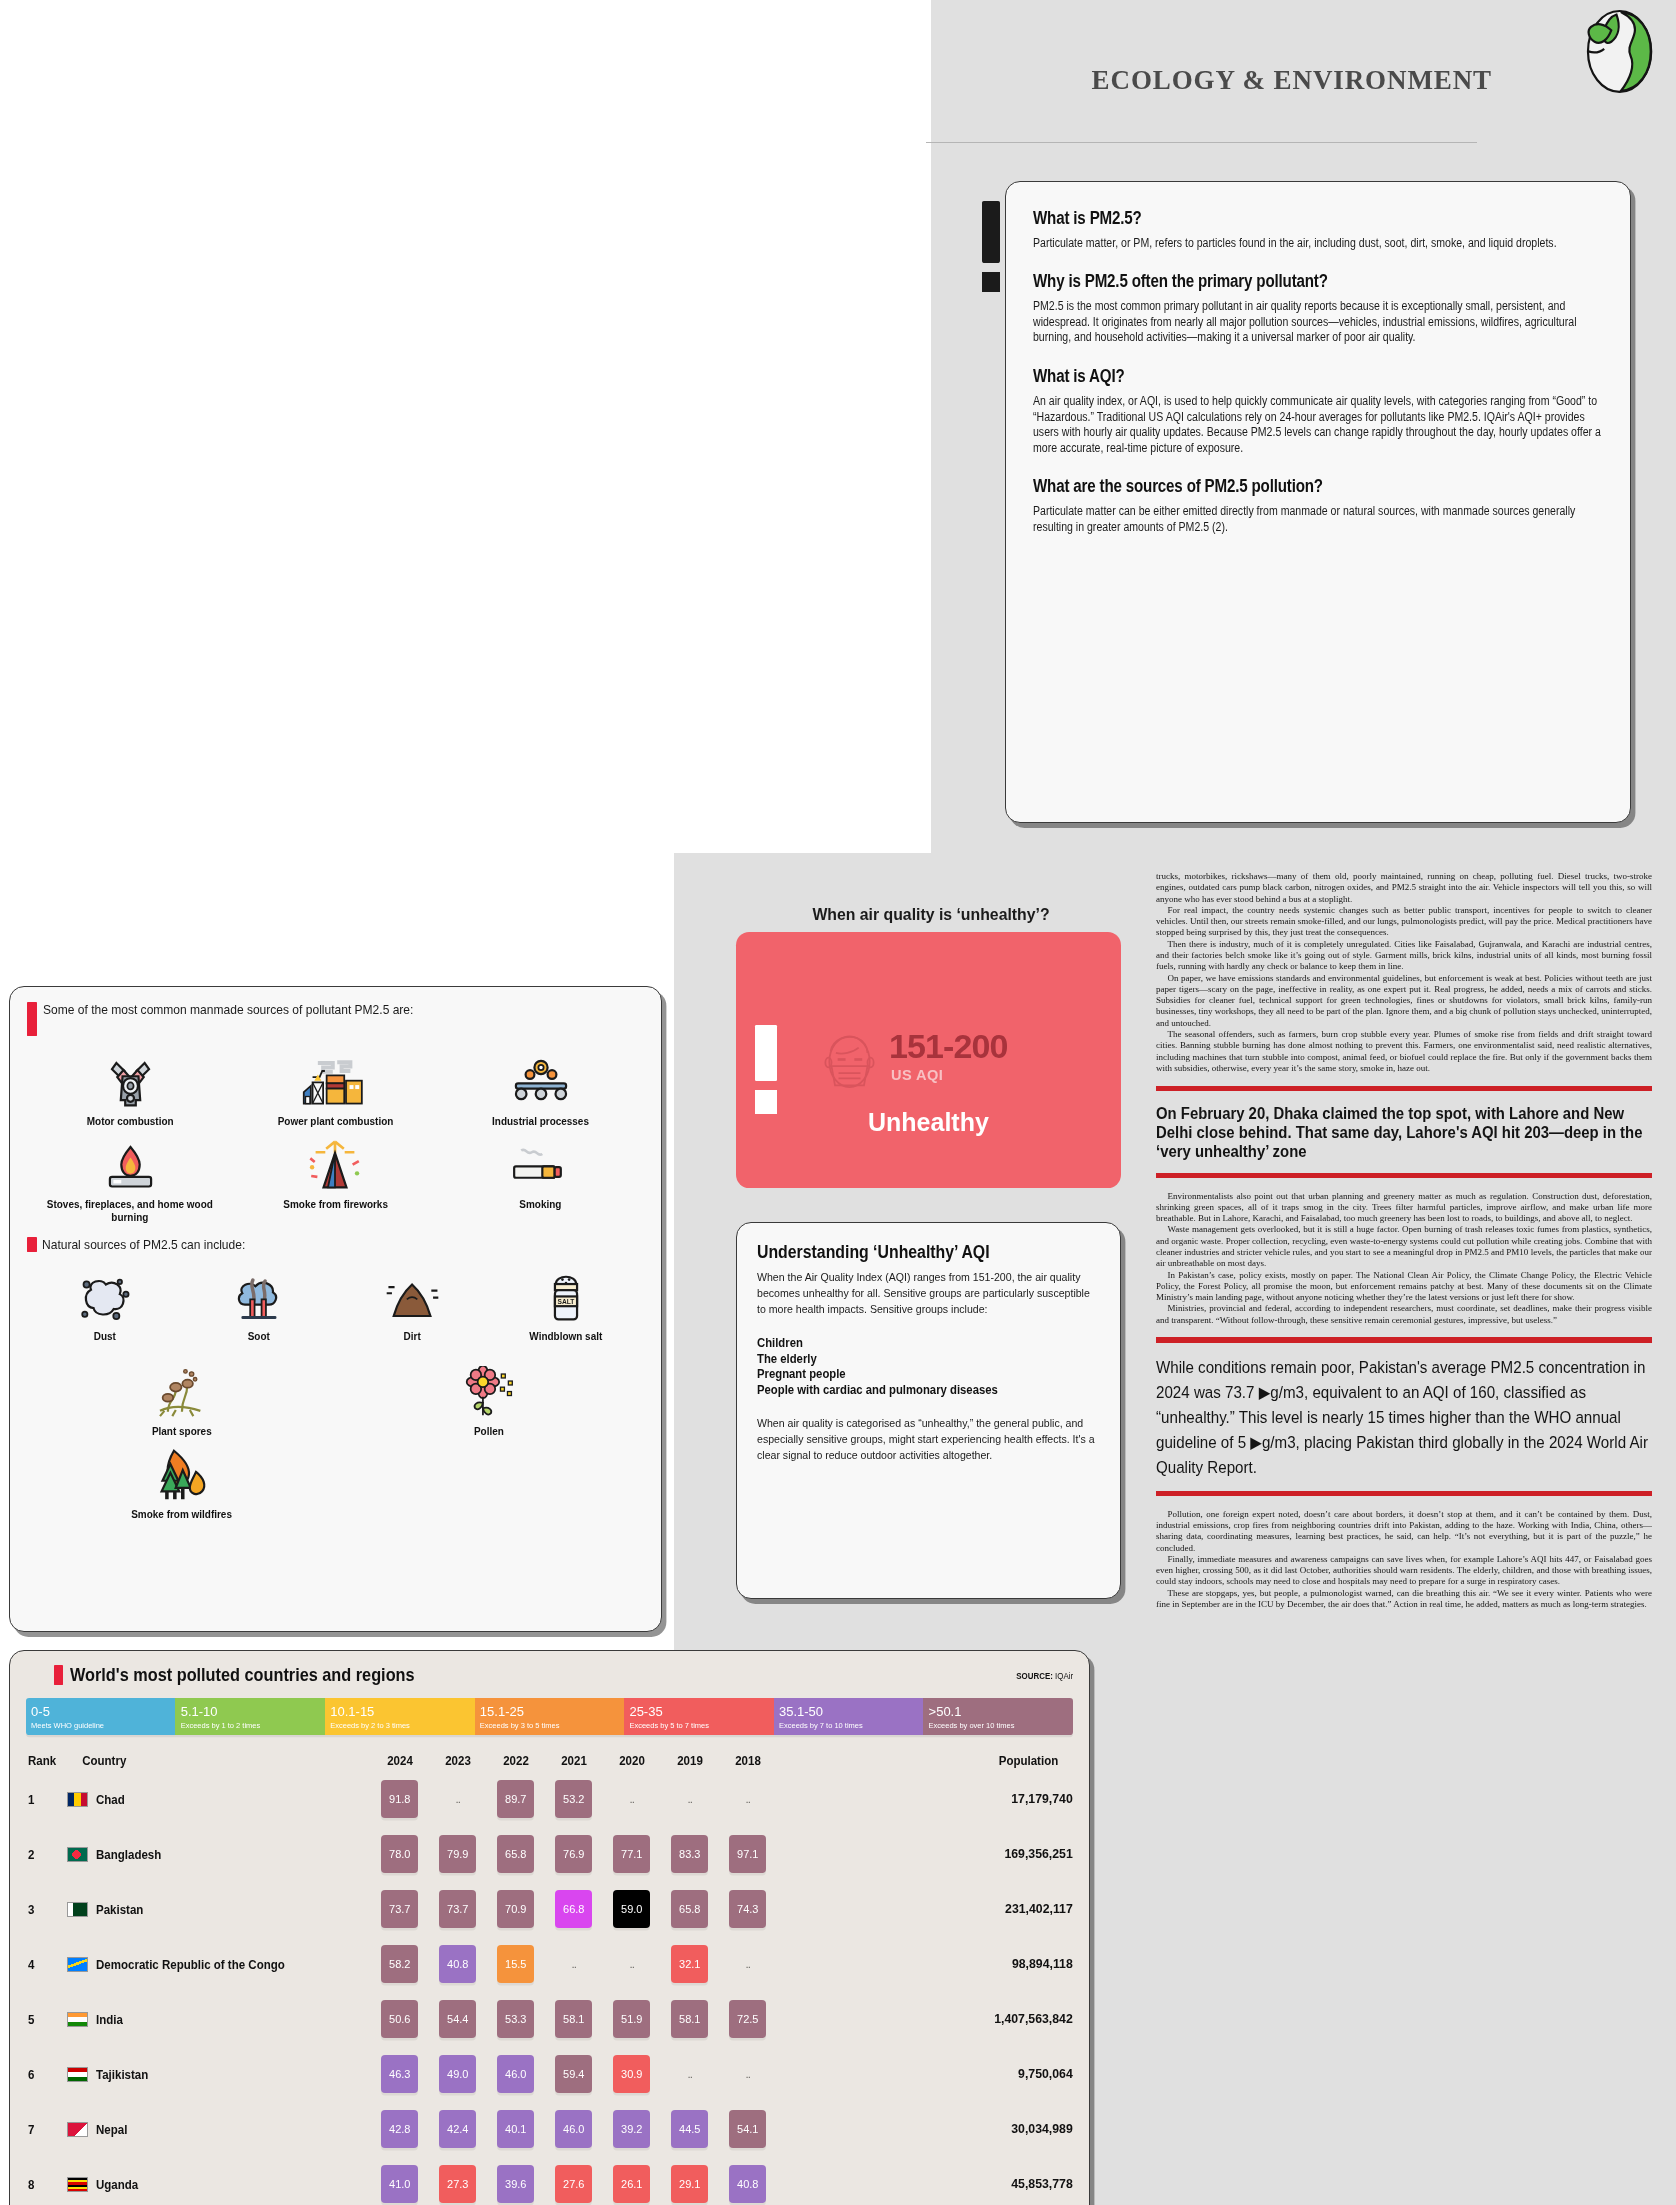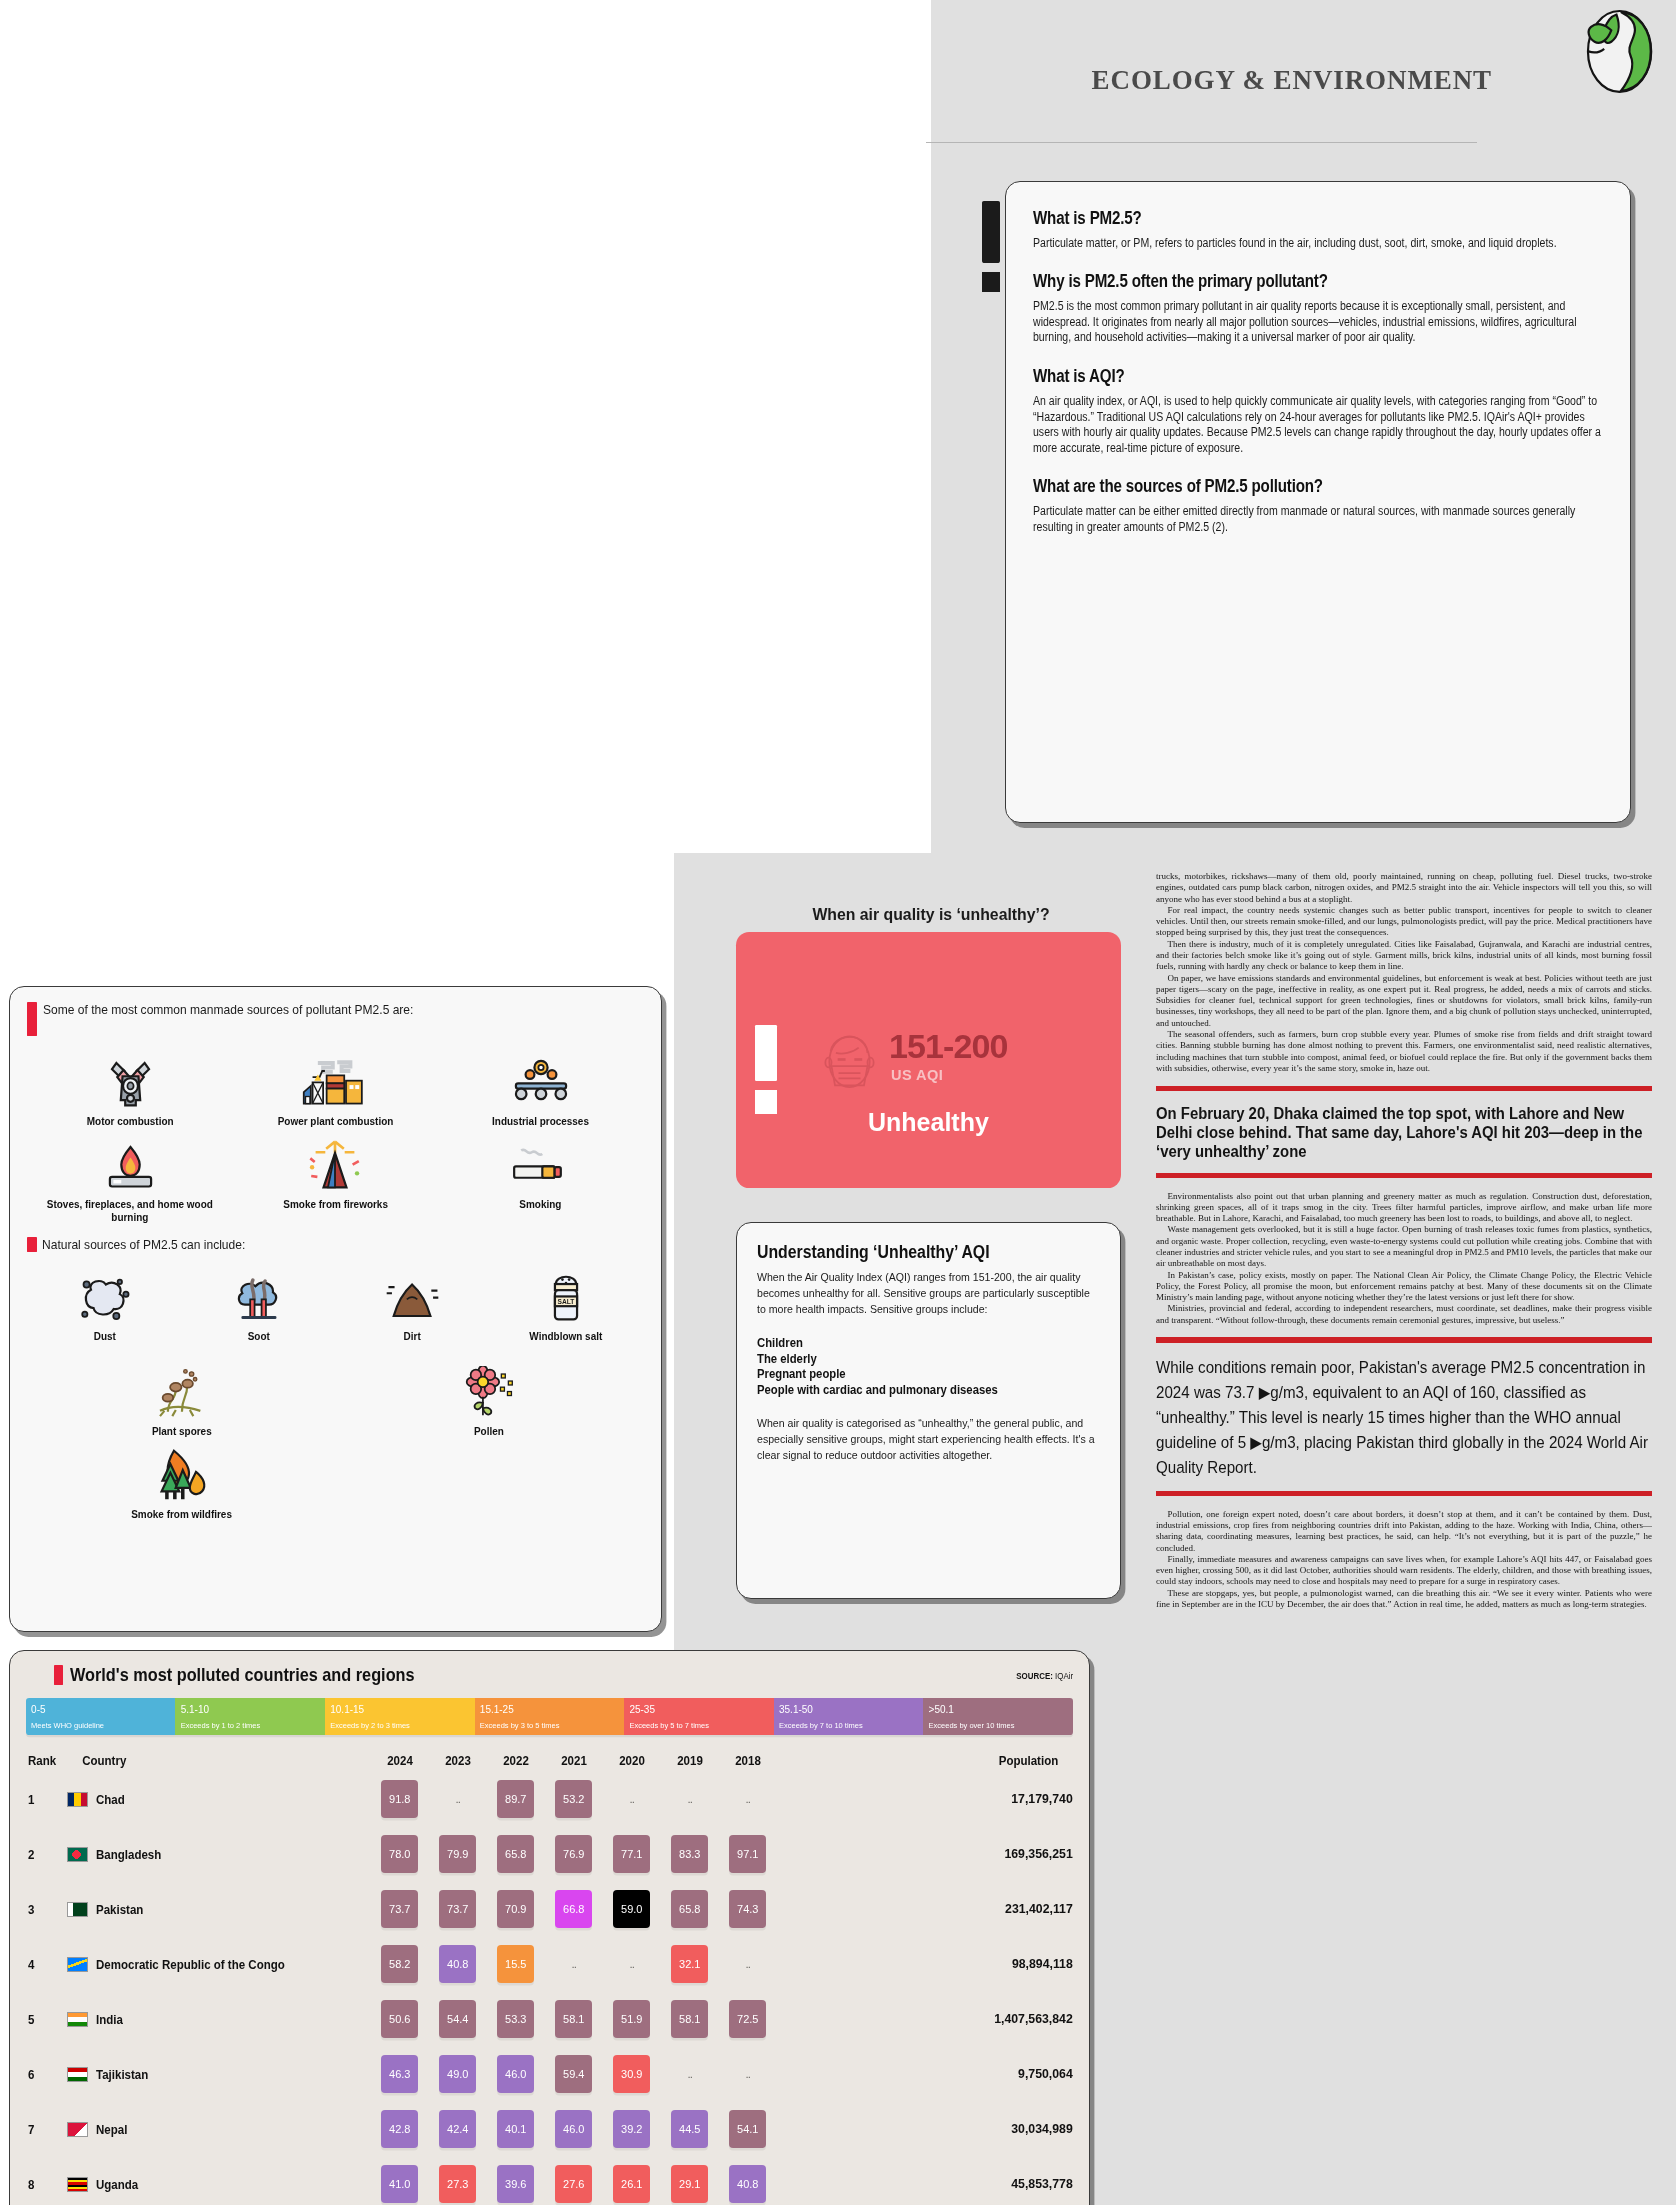--- a/index.html
+++ b/index.html
@@ -96,21 +96,21 @@
   #table-card { left:8.8px; top:1650px; width:1081px; height:730px; padding:13.2px 16px 8.8px 16px;
                 background:#ebe7e2; }
   .tbl-title-row { display:flex; align-items:flex-start; justify-content:space-between; }
   .tbl-title { display:flex; gap:6.2px; align-items:center;padding-left:28px; }
   .tbl-title .red-tick { height:19.4px; }
   .tbl-title .t { font-size:18.5px; font-weight:bold; color:#111; transform:scaleX(.88); transform-origin:left center;}
   .tbl-source { font-size:8.8px; color:#111; transform:scaleX(.9); transform-origin:right center; padding-top:7px;}
   .tbl-source b { font-weight:bold; }
   .legend { display:flex; margin-top:12.3px; border-radius:3.1px; overflow:hidden; box-shadow:0 2.2px 0 rgba(0,0,0,.07);}
   .leg { flex:1; padding:5.3px 5.3px 6.2px; min-height:37px; position:relative; }
-  .leg .r { font-size:10px; color:#fff; }
+  .leg .r { font-size:13px; color:#fff; }
   .leg .d { font-size:7.5px; color:#fff; position:absolute; bottom:5.7px; left:5.3px; }
   .thead { display:flex; align-items:flex-end; margin-top:17.6px; padding-bottom:3.5px; }
   .thead div { font-size:12.8px; font-weight:bold; color:#111; transform:scaleX(.9); }
   .col-rank { width:41px; }
   .col-country { width:304px; text-align:left; }
   .col-yr { width:58px; text-align:center; }
   .col-pop { flex:1; text-align:right; }
   .trow { display:flex; align-items:center; height:55px; }
   .trow .col-rank { font-size:12.8px; font-weight:bold; color:#111; transform:scaleX(.9); }
   .cname { display:flex; align-items:center; gap:8px; }
@@ -742,21 +742,21 @@
       <div class="art-p">On paper, we have emissions standards and environmental guidelines, but enforcement is weak at best. Policies without teeth are just paper tigers—scary on the page, ineffective in reality, as one expert put it. Real progress, he added, needs a mix of carrots and sticks. Subsidies for cleaner fuel, technical support for green technologies, fines or shutdowns for violators, small brick kilns, family-run businesses, tiny workshops, they all need to be part of the plan. Ignore them, and a big chunk of pollution stays unchecked, uninterrupted, and untouched.</div>
       <div class="art-p">The seasonal offenders, such as farmers, burn crop stubble every year. Plumes of smoke rise from fields and drift straight toward cities. Banning stubble burning has done almost nothing to prevent this. Farmers, one environmentalist said, need realistic alternatives, including machines that turn stubble into compost, animal feed, or biofuel could replace the fire. But only if the government backs them with subsidies, otherwise, every year it’s the same story, smoke in, haze out.</div>
     </div>
   <div class="rule-red"></div>
   <div class="pull">On February 20, Dhaka claimed the top spot, with Lahore and New Delhi close behind. That same day, Lahore's AQI hit 203—deep in the ‘very unhealthy’ zone</div>
   <div class="rule-red"></div>
   <div id="art-2">
       <div class="art-p">Environmentalists also point out that urban planning and greenery matter as much as regulation. Construction dust, deforestation, shrinking green spaces, all of it traps smog in the city. Trees filter harmful particles, improve airflow, and make urban life more breathable. But in Lahore, Karachi, and Faisalabad, too much greenery has been lost to roads, to buildings, and above all, to neglect.</div>
       <div class="art-p">Waste management gets overlooked, but it is still a huge factor. Open burning of trash releases toxic fumes from plastics, synthetics, and organic waste. Proper collection, recycling, even waste-to-energy systems could cut pollution while creating jobs. Combine that with cleaner industries and stricter vehicle rules, and you start to see a meaningful drop in PM2.5 and PM10 levels, the particles that make our air unbreathable on most days.</div>
       <div class="art-p">In Pakistan’s case, policy exists, mostly on paper. The National Clean Air Policy, the Climate Change Policy, the Electric Vehicle Policy, the Forest Policy, all promise the moon, but enforcement remains patchy at best. Many of these documents sit on the Climate Ministry’s main landing page, without anyone noticing whether they’re the latest versions or just left there for show.</div>
-      <div class="art-p">Ministries, provincial and federal, according to independent researchers, must coordinate, set deadlines, make their progress visible and transparent. “Without follow-through, these documents remain ceremonial gestures, impressive, but useless.”</div>
+      <div class="art-p">Ministries, provincial and federal, according to independent researchers, must coordinate, set deadlines, make their progress visible and transparent. “Without follow-through, these sensitive remain ceremonial gestures, impressive, but useless.”</div>
     </div>
   <div class="rule-red"></div>
   <div class="pull light">While conditions remain poor, Pakistan's average PM2.5 concentration in 2024 was 73.7 ▶g/m3, equivalent to an AQI of 160, classified as “unhealthy.” This level is nearly 15 times higher than the WHO annual guideline of 5 ▶g/m3, placing Pakistan third globally in the 2024 World Air Quality Report.</div>
   <div class="rule-red"></div>
   <div id="art-3">
       <div class="art-p">Pollution, one foreign expert noted, doesn’t care about borders, it doesn’t stop at them, and it can’t be contained by them. Dust, industrial emissions, crop fires from neighboring countries drift into Pakistan, adding to the haze. Working with India, China, others—sharing data, coordinating measures, learning best practices, he said, can help. “It’s not everything, but it is part of the puzzle,” he concluded.</div>
       <div class="art-p">Finally, immediate measures and awareness campaigns can save lives when, for example Lahore’s AQI hits 447, or Faisalabad goes even higher, crossing 500, as it did last October, authorities should warn residents. The elderly, children, and those with breathing issues, could stay indoors, schools may need to close and hospitals may need to prepare for a surge in respiratory cases.</div>
       <div class="art-p">These are stopgaps, yes, but people, a pulmonologist warned, can die breathing this air. “We see it every winter. Patients who were fine in September are in the ICU by December, the air does that.” Action in real time, he added, matters as much as long-term strategies.</div>
     </div>
 </div>

